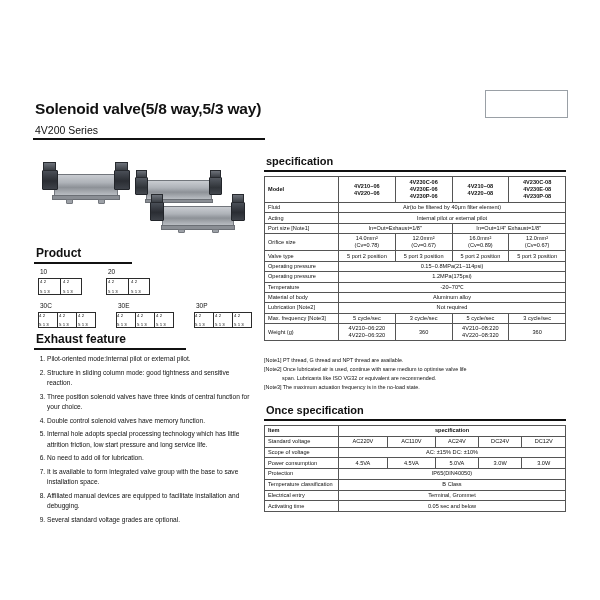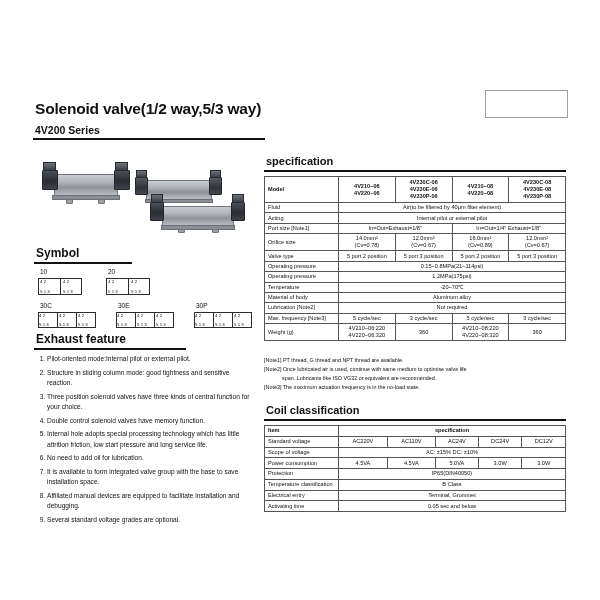--- a/index.html
+++ b/index.html
@@ -17,21 +17,21 @@
     background:#ffffff;
   }
   
   .title {
     position:absolute; left:35px; top:100px;
     font-size:15.5px; font-weight:bold; letter-spacing:-0.2px;
     color:#111;
   }
   .series {
     position:absolute; left:35px; top:124px;
-    font-size:10.5px; font-weight:bold; color:#111;
+    font-size:10.5px; font-weight:normal; color:#111;
   }
   .title-rule {
     position:absolute; left:33px; top:138px; width:232px; height:2px;
     background:#111;
   }
   .logo-box {
     position:absolute; right:32px; top:90px; width:83px; height:28px;
     border:1px solid #9aa0a6; background:#fff;
   }
 
@@ -168,21 +168,21 @@
   table.coil-spec td.lbl {
     text-align:left; padding-left:3px; width:74px;
   }
   table.coil-spec tr.head td { font-weight:bold; }
 </style>
 </head>
 <body>
 
 <div class="page">
 
-  <div class="title">Solenoid valve(1/2 way,5/3 way)</div>
+  <div class="title">Solenoid valve(5/8 way,5/3 way)</div>
   <div class="series">4V200 Series</div>
   <div class="title-rule"></div>
   <div class="logo-box"></div>
 
   <div class="photo">
 
     <div class="valve" style="left:18px; top:6px; width:64px; height:22px;"></div>
     <div class="coil" style="left:6px; top:2px; width:16px; height:20px;"></div>
     <div class="coil" style="left:78px; top:2px; width:16px; height:20px;"></div>
     <div class="plug" style="left:7px; top:-6px; width:13px; height:9px;"></div>
@@ -201,21 +201,21 @@
     <div class="valve" style="left:126px; top:38px; width:72px; height:20px;"></div>
     <div class="coil" style="left:114px; top:34px; width:14px; height:19px;"></div>
     <div class="coil" style="left:195px; top:34px; width:14px; height:19px;"></div>
     <div class="plug" style="left:115px; top:26px; width:12px; height:9px;"></div>
     <div class="plug" style="left:196px; top:26px; width:12px; height:9px;"></div>
     <div class="foot" style="left:125px; top:57px; width:74px; height:5px;"></div>
     <div class="port" style="left:142px; top:61px; width:7px; height:4px;"></div>
     <div class="port" style="left:176px; top:61px; width:7px; height:4px;"></div>
   </div>
 
-  <div class="symbol-h">Symbol</div>
+  <div class="symbol-h">Product</div>
   <div class="symbol-rule"></div>
 
   <div class="sym-grid">
 
     <div class="sym-label" style="left:4px; top:0px;">10</div>
     <div class="sym-box" style="left:2px; top:10px; width:44px; height:17px;"></div>
     <div class="sym-div" style="left:24px; top:10px; width:0.8px; height:17px;"></div>
     <div class="sym-text" style="left:4px; top:12px;">4 2</div>
     <div class="sym-text" style="left:4px; top:22px;">5 1 3</div>
     <div class="sym-text" style="left:27px; top:12px;">4 2</div>
@@ -367,21 +367,21 @@
   </tbody>
     </table>
 
   <div class="notes">
     <div>[Note1]  PT thread, G thread and NPT thread are available.</div>
     <div>[Note2]  Once lubricated air is used, continue with same medium to optimise valve life</div>
     <div class="ind">span. Lubricants like ISO VG32 or equivalent are recommended.</div>
     <div>[Note3]  The maximum actuation frequency is in the no-load state.</div>
   </div>
 
-  <div class="coil-h">Coil classification</div>
+  <div class="coil-h">Once specification</div>
   <div class="coil-rule"></div>
 
   <table class="coil-spec">
     <tbody>
         <tr class="head">
       <td class="lbl">Item</td>
       <td colspan="5">specification</td>
     </tr>
     <tr>
       <td class="lbl">Standard voltage</td>

